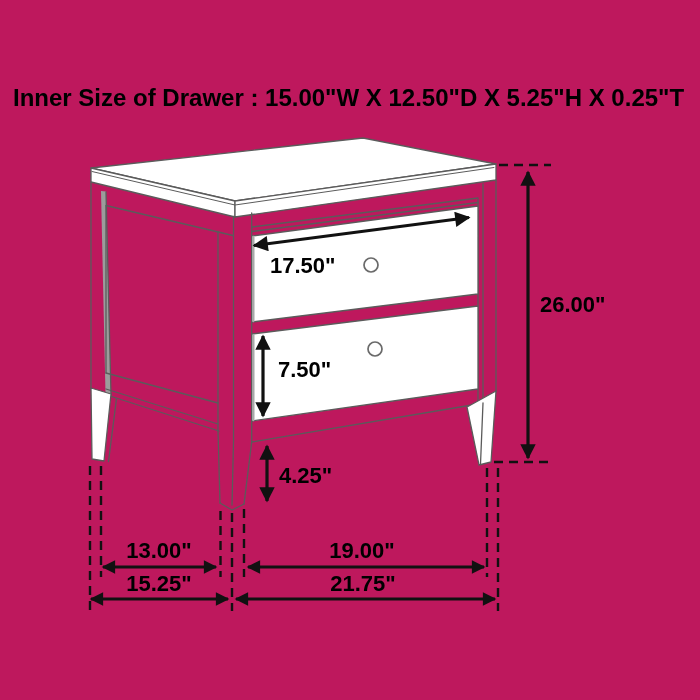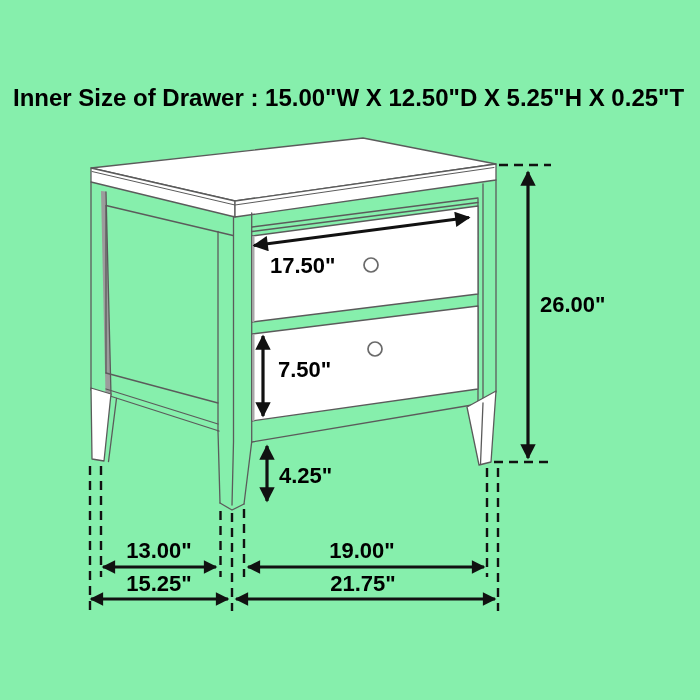--- a/index.html
+++ b/index.html
@@ -1,16 +1,16 @@
 <!DOCTYPE html>
 <html><head>
 <meta charset="utf-8">
 <style>
   html,body{margin:0;padding:0;background:#fff;}
-  .stage{position:relative;width:700px;height:700px;background:#86efac;overflow:hidden;
+  .stage{position:relative;width:700px;height:700px;background:#be185d;overflow:hidden;
          font-family:"Liberation Sans",sans-serif;}
   svg{display:block;}
   .title-text{font-family:"Liberation Sans",sans-serif;font-size:24px;font-weight:bold;}
   .dim-text{font-family:"Liberation Sans",sans-serif;font-size:22px;font-weight:bold;}
 </style>
 </head>
 <body>
 
 <div class="stage">
 <svg width="700" height="700" viewBox="0 0 700 700">

